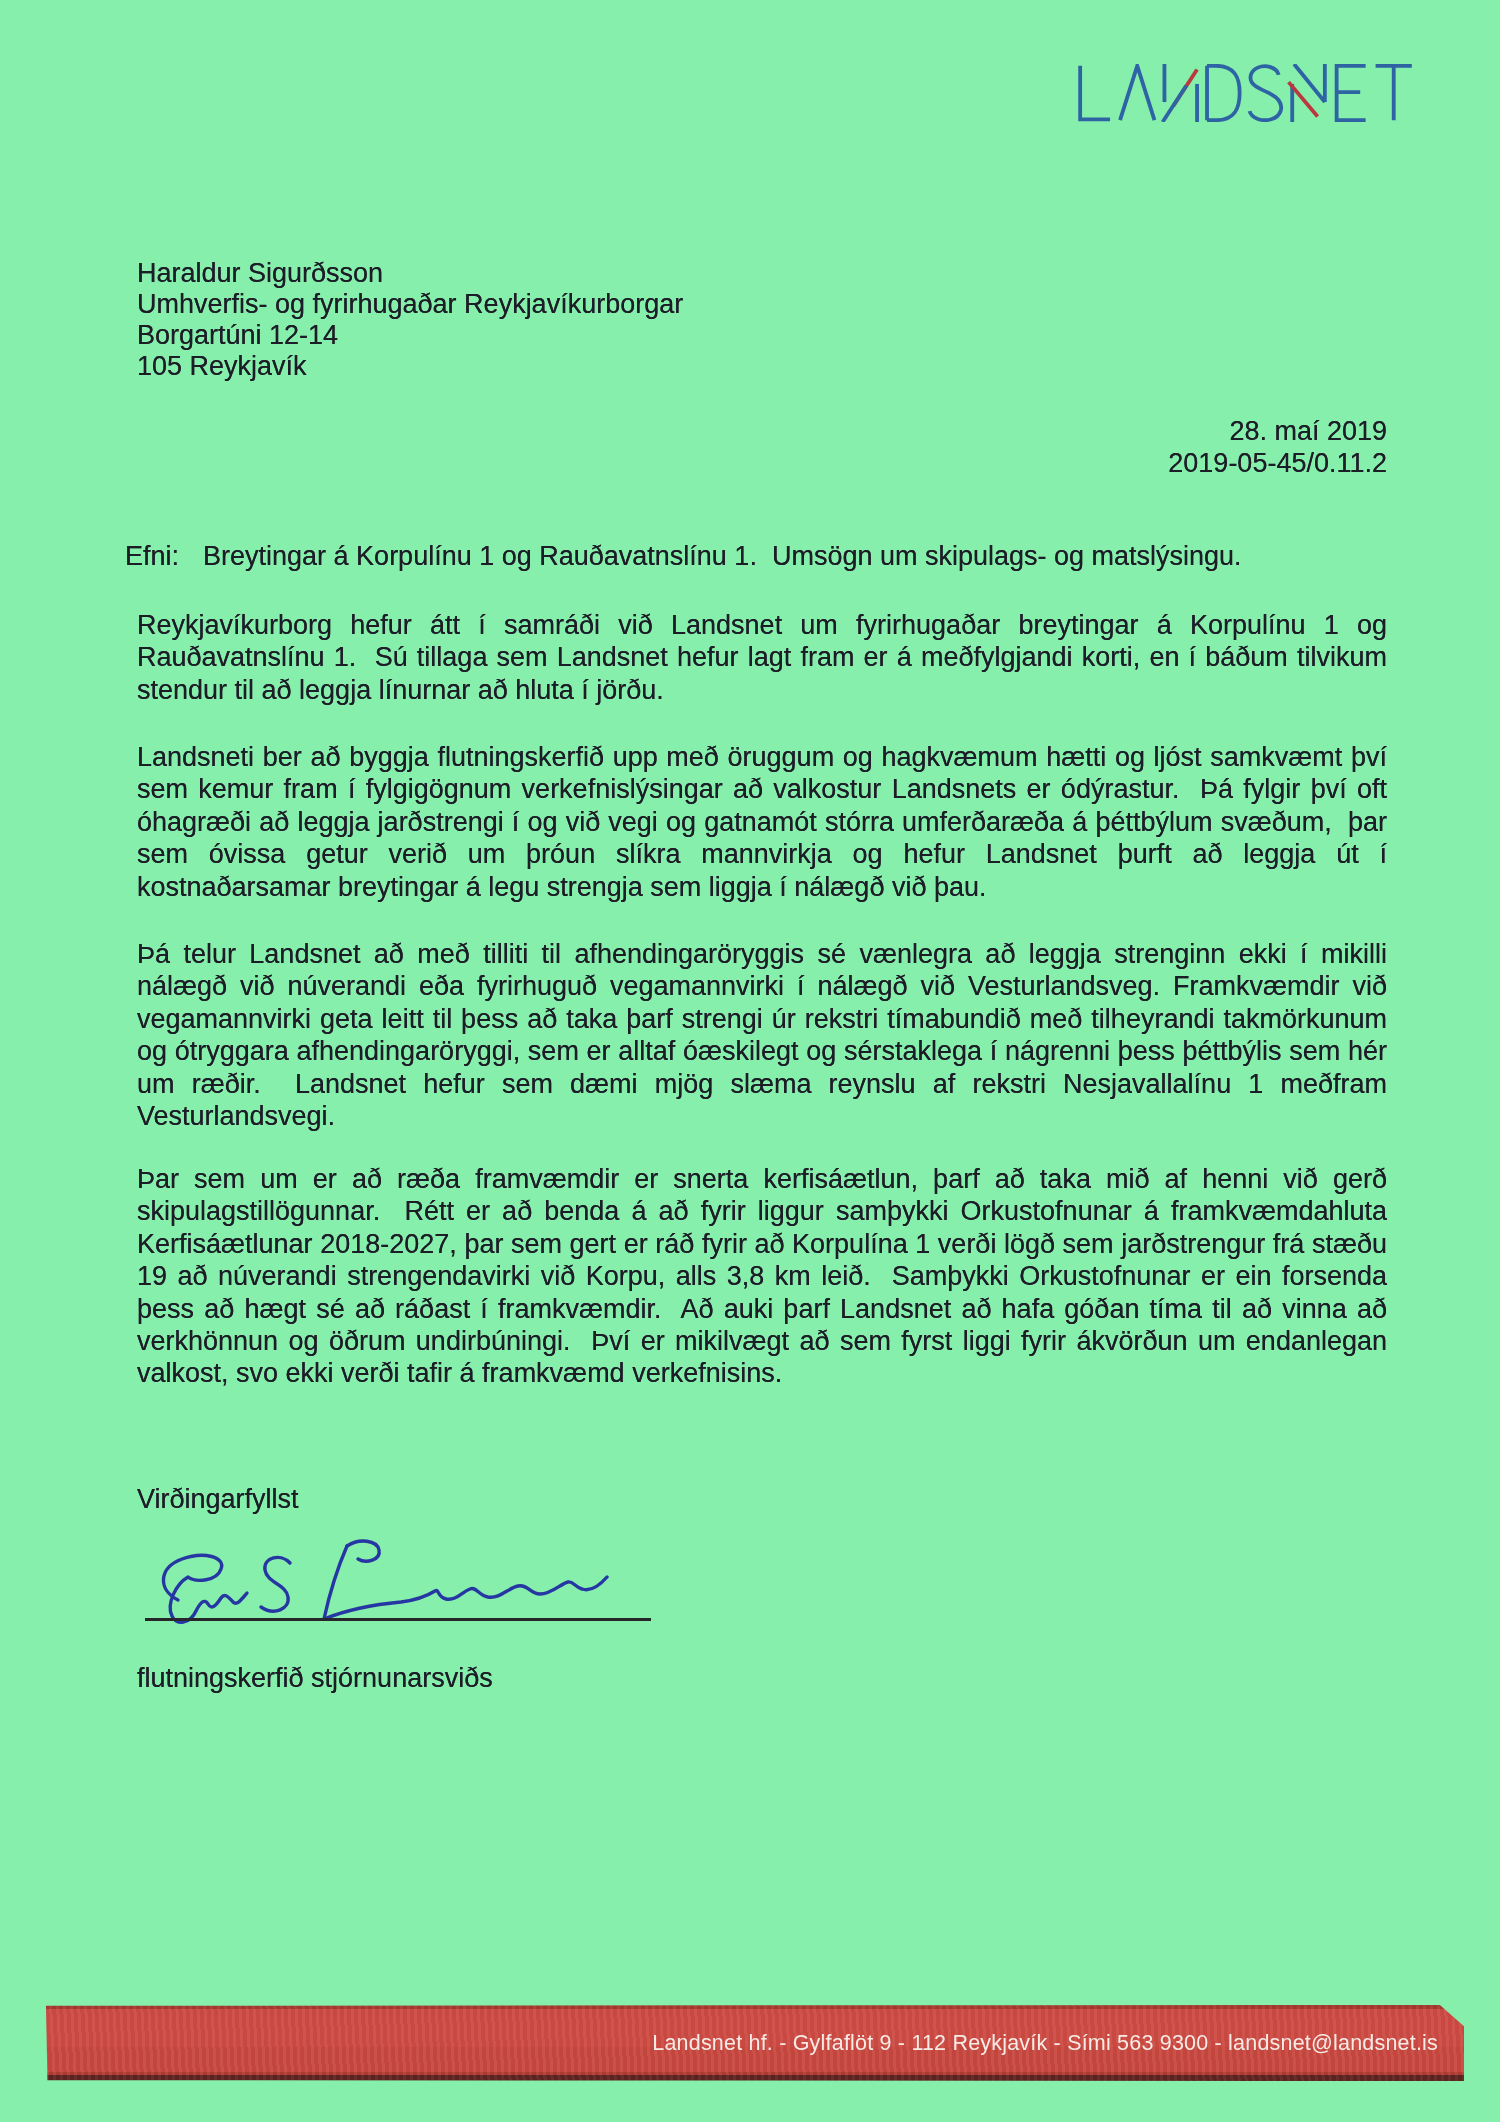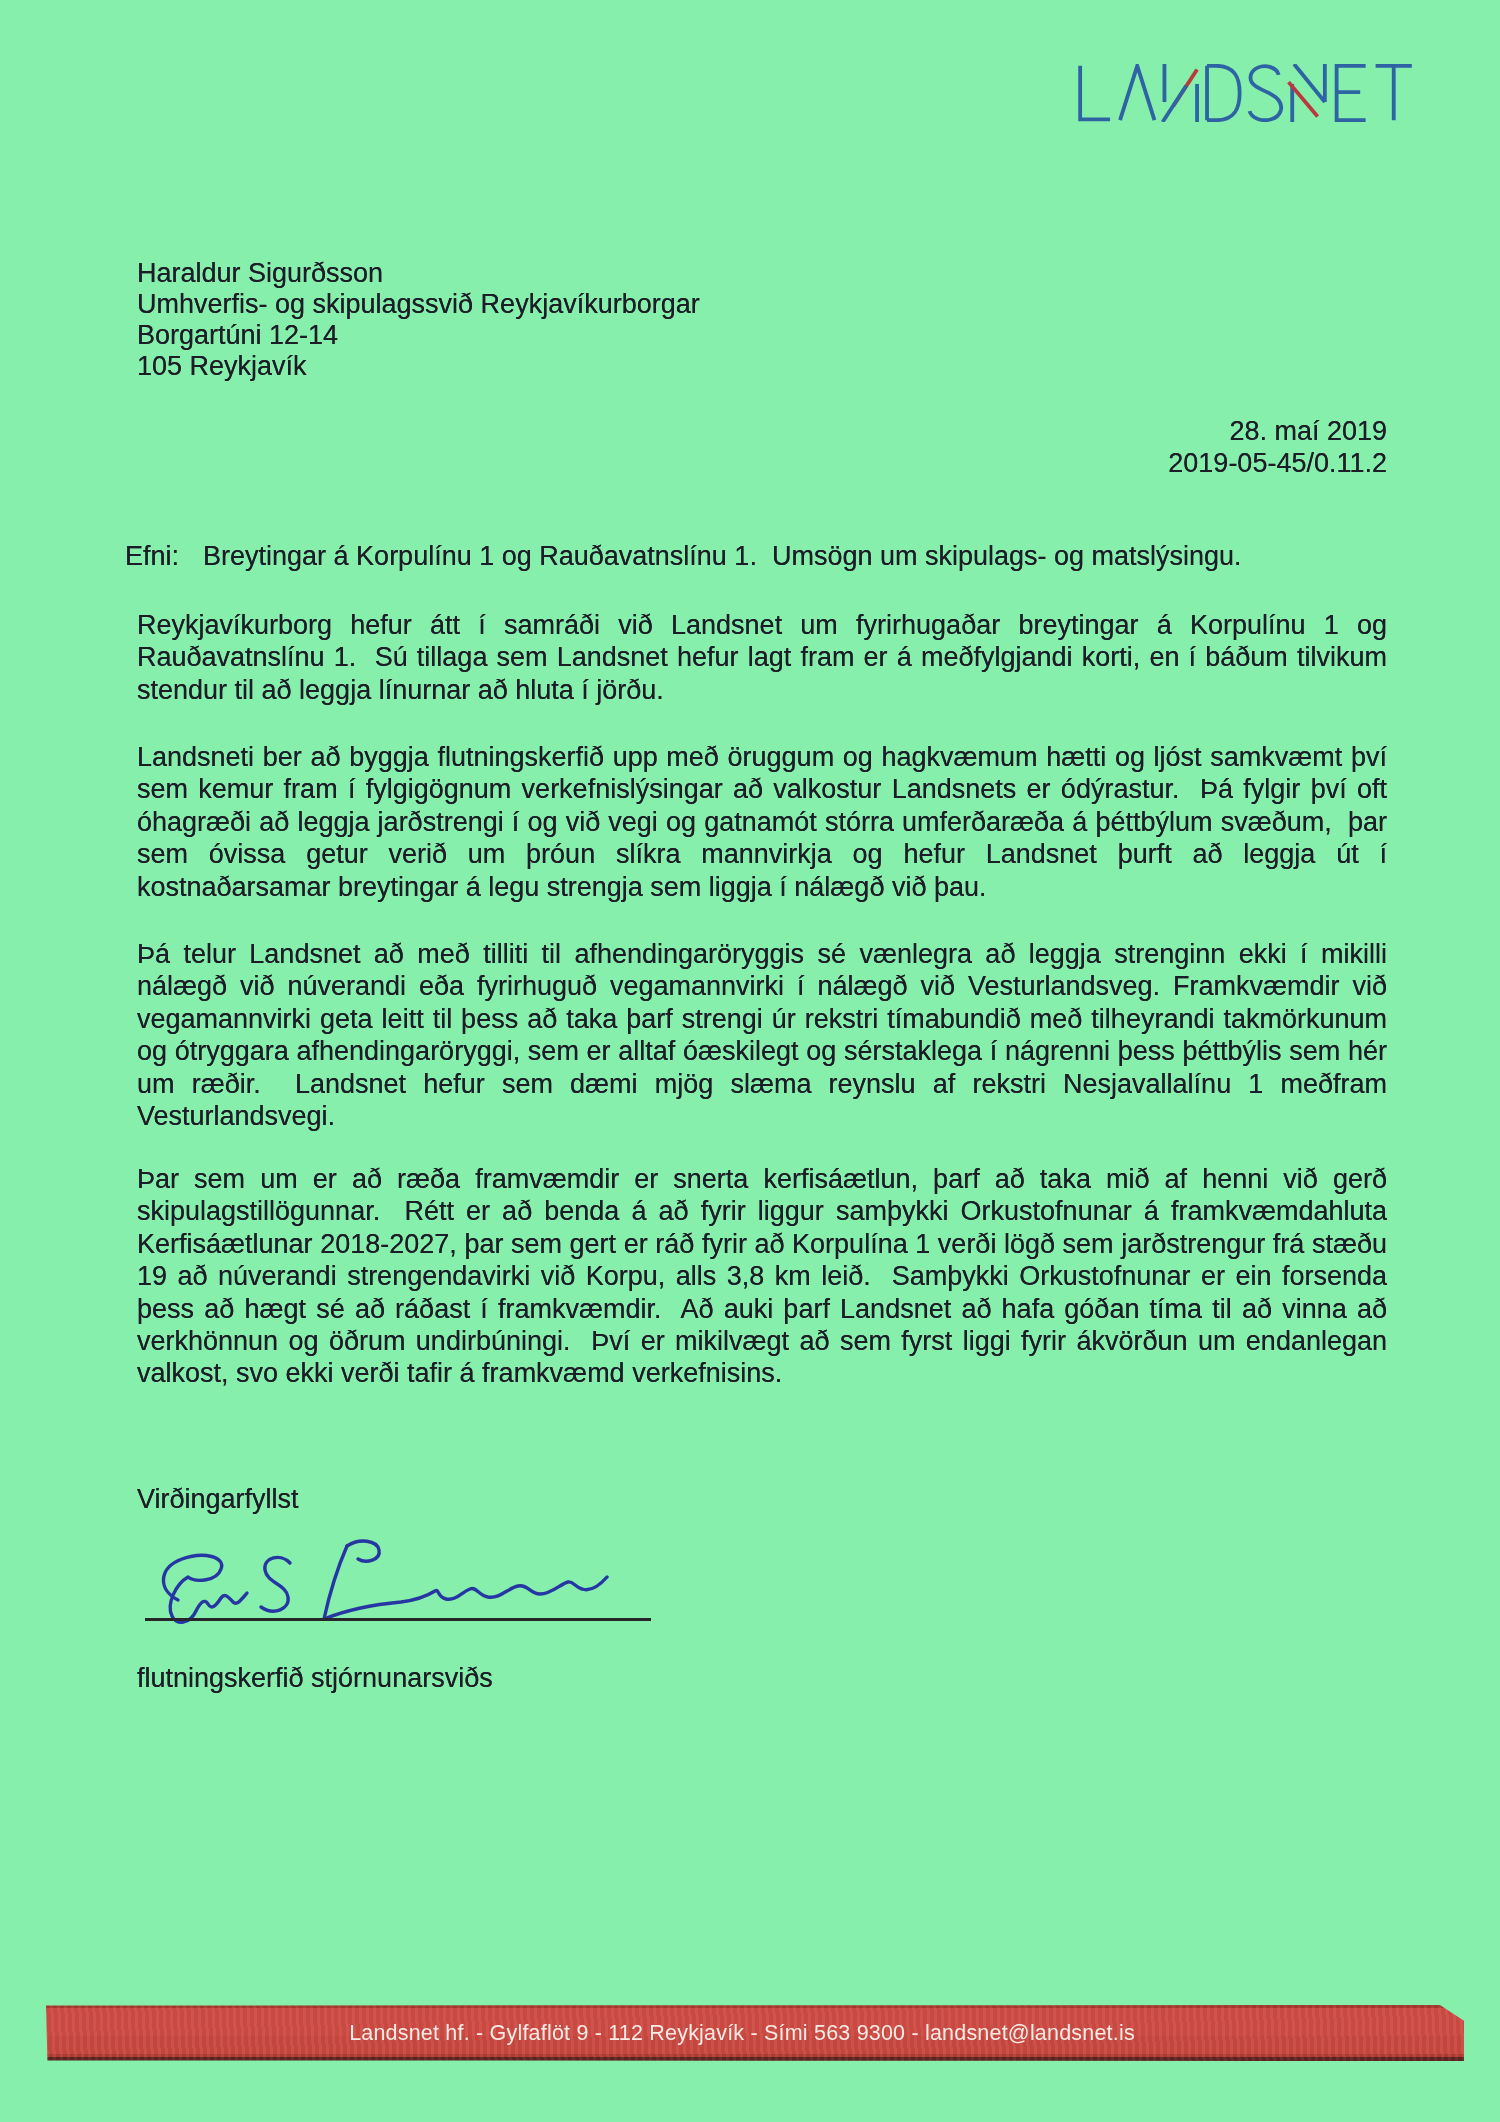--- a/index.html
+++ b/index.html
@@ -42,26 +42,26 @@
   .p4{top:1163px;}
 
   
   .valediction{position:absolute;left:137px;top:1484px;font-size:27px;}
   .signature{position:absolute;left:138px;top:1536px;width:488px;height:104px;}
   .sig-line{position:absolute;left:145px;top:1618px;width:506px;height:3px;background:#26262b;}
   .signer{position:absolute;left:137px;top:1662px;font-size:27px;line-height:32.5px;}
 
   
   .footer-bar{
-    position:absolute;left:46px;top:2005px;width:1418px;height:56px;
+    position:absolute;left:46px;top:2005px;width:1418px;height:76px;
     background:
       repeating-linear-gradient(87deg, rgba(255,255,255,0.05) 0 3px, rgba(0,0,0,0.03) 3px 7px),
       linear-gradient(to bottom,#a8392f 0 5%, #ce4b43 5% 55%, #c94840 55% 88%, #b23c34 88% 92%, #5e2421 92% 100%);
     clip-path:polygon(0 1%, 98.3% 0, 100% 28%, 100% 100%, 0.1% 99%);
-    display:flex;align-items:center;justify-content:center;
+    display:flex;align-items:center;justify-content:flex-end;
     font-size:21.5px;color:#f7ebe6;
     padding-right:26px;box-sizing:border-box;
     letter-spacing:.2px;
   }
 </style>
 </head>
 <body>
 
 <div class="page">
 
@@ -103,21 +103,21 @@
       </g>
 
       <g stroke="#2e63a4">
         <path d="M331,2 H371 M351,2 V62"></path>
       </g>
     </svg>
   </div>
 
   <div class="recipient txt">
     <div>Haraldur Sigurðsson</div>
-    <div>Umhverfis- og skipulagssvið Reykjavíkurborgar</div>
+    <div>Umhverfis- og fyrirhugaðar Reykjavíkurborgar</div>
     <div>Borgartúni 12-14</div>
     <div>105 Reykjavík</div>
   </div>
 
   <div class="meta txt">
     <div>28. maí 2019</div>
     <div>2019-05-45/0.11.2</div>
   </div>
 
   <div class="subject txt">

